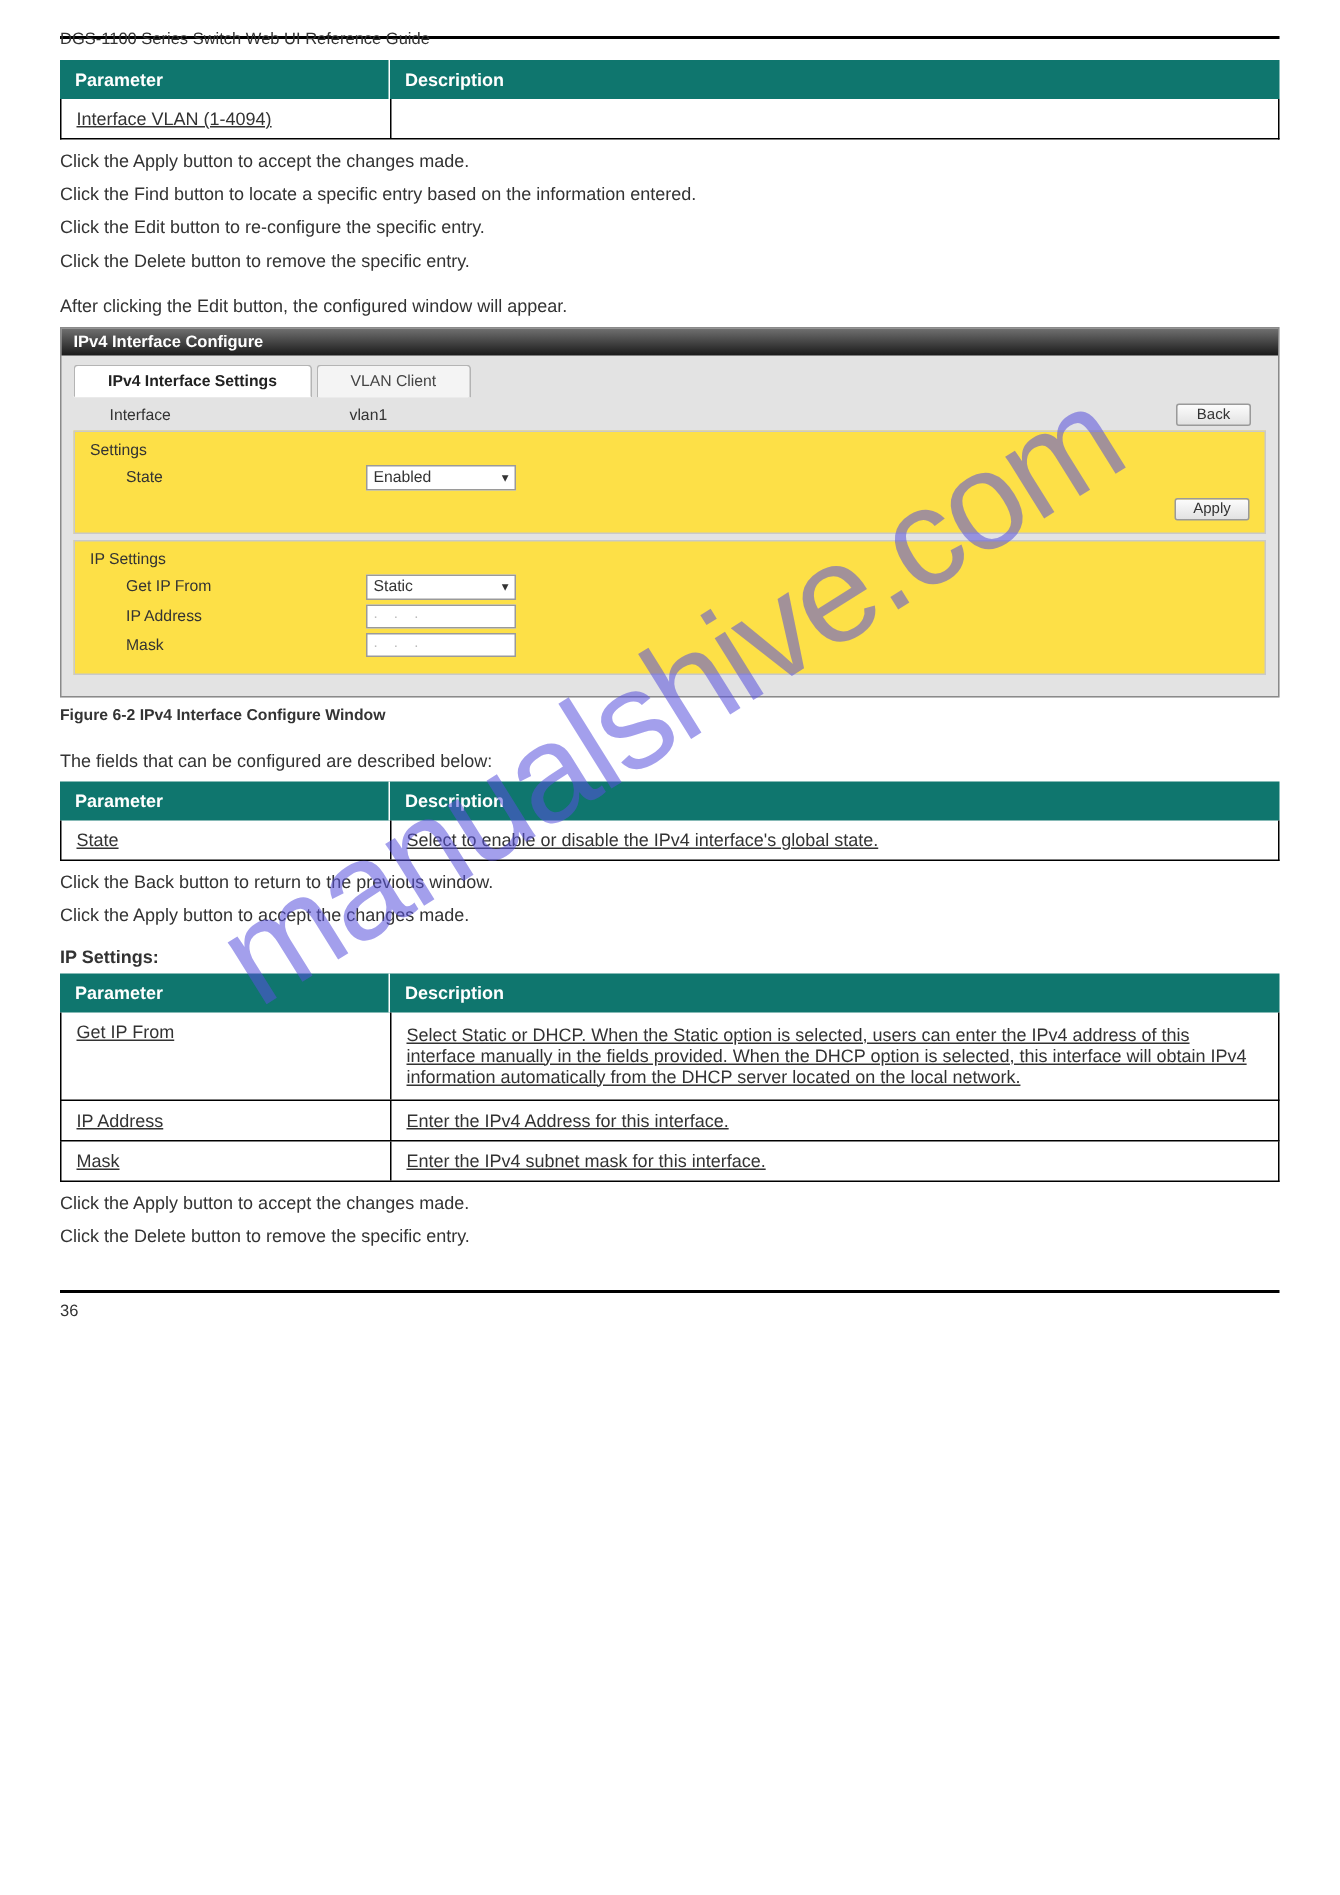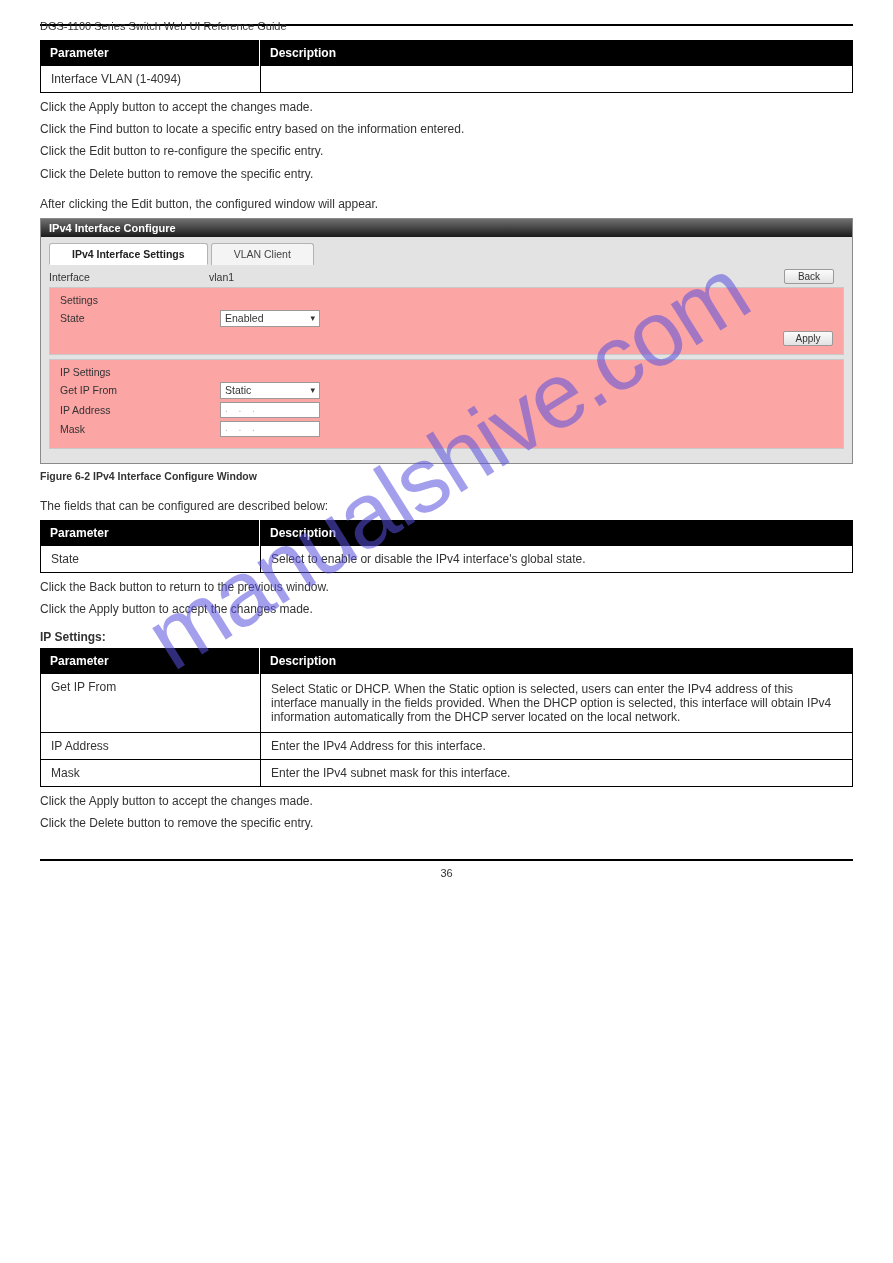--- a/index.html
+++ b/index.html
@@ -17,29 +17,29 @@
     border-bottom: 2px solid #000;
     padding-bottom: 4px;
     margin-bottom: 14px;
     text-align: right;
     font-size: 11px;
   }
   .page-header .left { float: left; }
   .para { font-size: 12px; margin: 6px 0; line-height: 1.35; }
   .black-row {
     display: flex;
-    background: #000000;
+    background: #0f766e;
     color: #fff;
     font-weight: bold;
     font-size: 12px;
   }
   .black-row > div { padding: 6px 10px; }
   .tcell-name { width: 220px; border-right: 1px solid #fff; }
   .tcell-desc { flex: 1; }
-  .trow { display: flex; border: 1px solid #000; border-top: none; }
+  .trow { display: flex; border: 1px solid #000; border-top: none; text-decoration: underline; }
   .trow > .td { padding: 6px 10px; font-size: 12px; }
   .trow .td1 { width: 220px; border-right: 1px solid #000; }
   .trow .td2 { flex: 1; }
   .trow .td2 p { margin: 2px 0; }
   .fig-caption { font-size: 10.5px; font-weight: bold; margin: 6px 0 16px 0; }
   .section-label { font-size: 12px; font-weight: bold; margin: 12px 0 4px 0; }
   
   .ui-shot {
     border: 1px solid #8a8a8a;
     background: #e3e3e3;
@@ -65,27 +65,27 @@
     color: #444;
     border-radius: 3px 3px 0 0;
   }
   .tab.active {
     background: #fff;
     font-weight: bold;
     color: #222;
     border-bottom: 1px solid #fff;
   }
   .fieldrow { display: flex; align-items: center; font-size: 10.5px; margin: 3px 0; }
-  .flabel { width: 160px; color: #333; }
+  .flabel { width: 160px; color: #333; margin-left: 24px; }
   .fval { color: #333; }
   .group {
     border: 1px solid #c9c9c9;
     padding: 6px 10px 8px 10px;
     margin: 4px 0;
-    background: #fca5a5;
+    background: #fde047;
     position: relative;
   }
   .group-title {
     font-size: 10.5px;
     color: #333;
     margin-bottom: 4px;
   }
   .ui-btn {
     display: inline-block;
     border: 1px solid #9a9a9a;
@@ -120,21 +120,21 @@
     letter-spacing: 4px;
   }
   .btn-bar { text-align: right; margin-top: 4px; }
   .btn-bar .ui-btn { margin-left: 6px; }
   .footer {
     border-top: 2px solid #000;
     margin-top: 28px;
     padding-top: 6px;
     font-size: 11px;
     display: flex;
-    justify-content: center;
+    justify-content: flex-start;
   }
   
   .watermark {
     position: absolute;
     left: 50%; top: 50%;
     transform: translate(-50%,-45%) rotate(-32deg);
     font-size: 92px;
     font-weight: 500;
     color: rgba(87,80,220,0.55);
     pointer-events: none;

